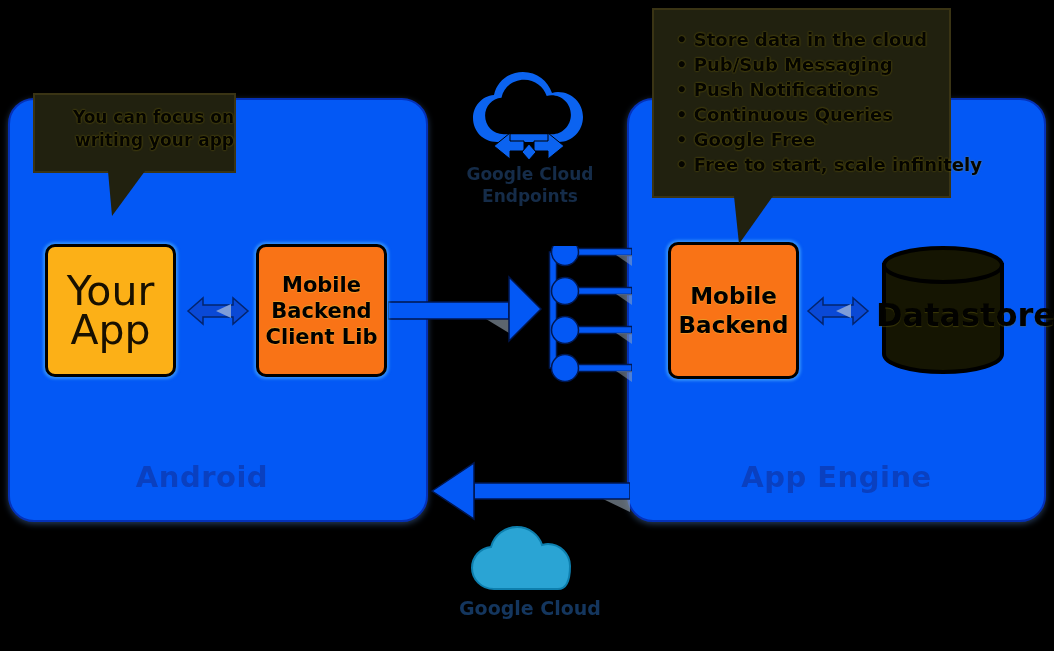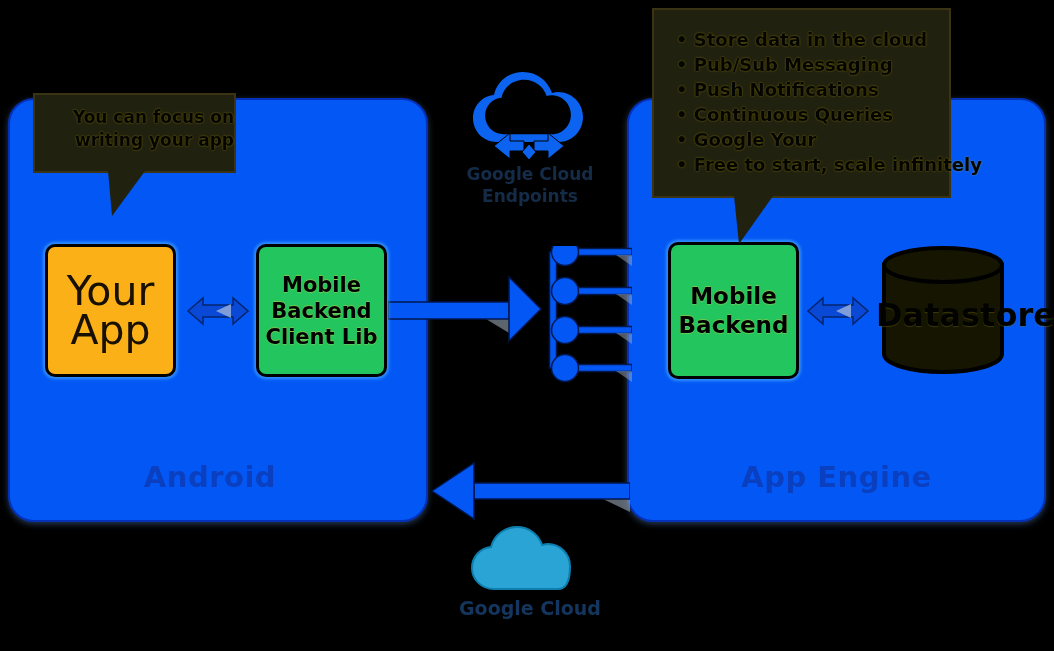--- a/index.html
+++ b/index.html
@@ -32,21 +32,21 @@
     text-shadow:0 0 2px rgba(205,180,0,.55);
   }
   .bullet-line::before{content:"• ";}
   
   .node{
     position:absolute;border:3px solid #000;border-radius:10px;
     box-sizing:border-box;display:flex;align-items:center;justify-content:center;
     text-align:center;z-index:3;box-shadow:0 0 3px 2px rgba(90,190,255,.55);
   }
   .node.orange{background:#FCB017;color:#181000;font-size:41px;line-height:39px;font-weight:400;}
-  .node.olive{background:#22c55e;color:#000;font-weight:bold;
+  .node.olive{background:#f97316;color:#000;font-weight:bold;
     text-shadow:0 -1px 0 rgba(210,200,60,.45),0 1px 1px rgba(240,230,90,.3);}
   #client-lib{font-size:21px;line-height:26px;}
   #mobile-backend{font-size:23px;line-height:29px;}
   .cloud-label{
     position:absolute;text-align:center;font-weight:bold;color:#14365E;z-index:2;
   }
   #endpoints-label{font-size:17px;line-height:22px;color:#152C49;}
   #gcm-label{font-size:19px;line-height:24px;}
   #datastore-label{
     position:absolute;left:876px;top:296px;width:134px;text-align:center;
@@ -55,39 +55,39 @@
   }
   svg{display:block;}
   .z2{z-index:2;} .z4{z-index:4;}
 </style>
 </head>
 <body>
 
 <div id="stage">
 
   <div class="platform" style="left:8px;"></div>
-  <div class="platform-label" style="left:8px;width:388px;padding-left:8px;">Android</div>
+  <div class="platform-label" style="left:8px;width:388px;">Android</div>
 
   <div class="platform" style="left:627px;width:419px;"></div>
   <div class="platform-label" style="left:627px;width:419px;">App Engine</div>
 
   <div class="bubble" style="left:33px;top:93px;width:203px;height:80px;text-align:right;padding-top:11px;font-size:17px;line-height:23px;">
     <div class="ln">You can focus on</div>
     <div class="ln">writing your app</div>
   </div>
   <svg class="bubble-tail" style="left:105px;top:170px;" width="45" height="47" viewBox="0 0 45 47">
     <polygon points="3,1 40,1 7,46" fill="#21210F"></polygon>
   </svg>
 
   <div class="bubble" style="left:652px;top:8px;width:299px;height:190px;padding:17px 0 0 22px;">
     <div class="bullet-line">Store data in the cloud</div>
     <div class="bullet-line">Pub/Sub Messaging</div>
     <div class="bullet-line">Push Notifications</div>
     <div class="bullet-line">Continuous Queries</div>
-    <div class="bullet-line">Google Your</div>
+    <div class="bullet-line">Google Free</div>
     <div class="bullet-line">Free to start, scale infinitely</div>
   </div>
   <svg class="bubble-tail" style="left:730px;top:195px;" width="48" height="50" viewBox="0 0 48 50">
     <polygon points="4,1 43,1 9,49" fill="#21210F"></polygon>
   </svg>
 
   <div id="your-app" class="node orange" style="left:45px;top:244px;width:131px;height:133px;">
     <div>
       <div>Your</div>
       <div>App</div>

